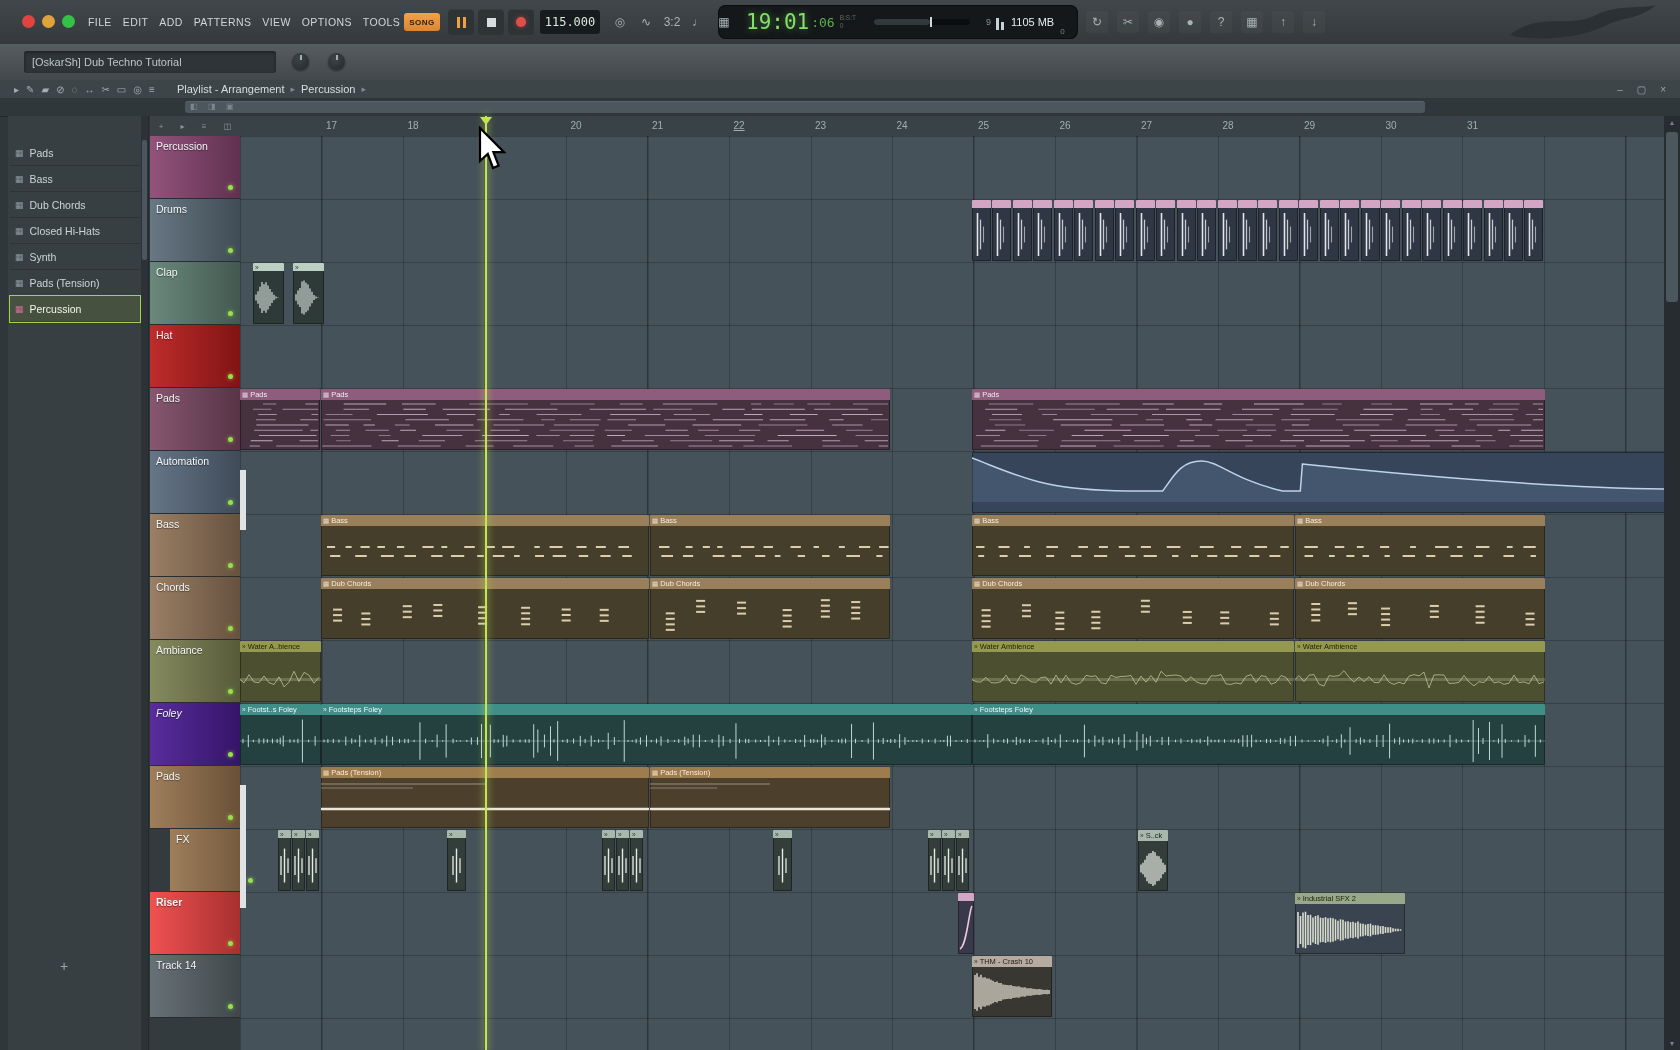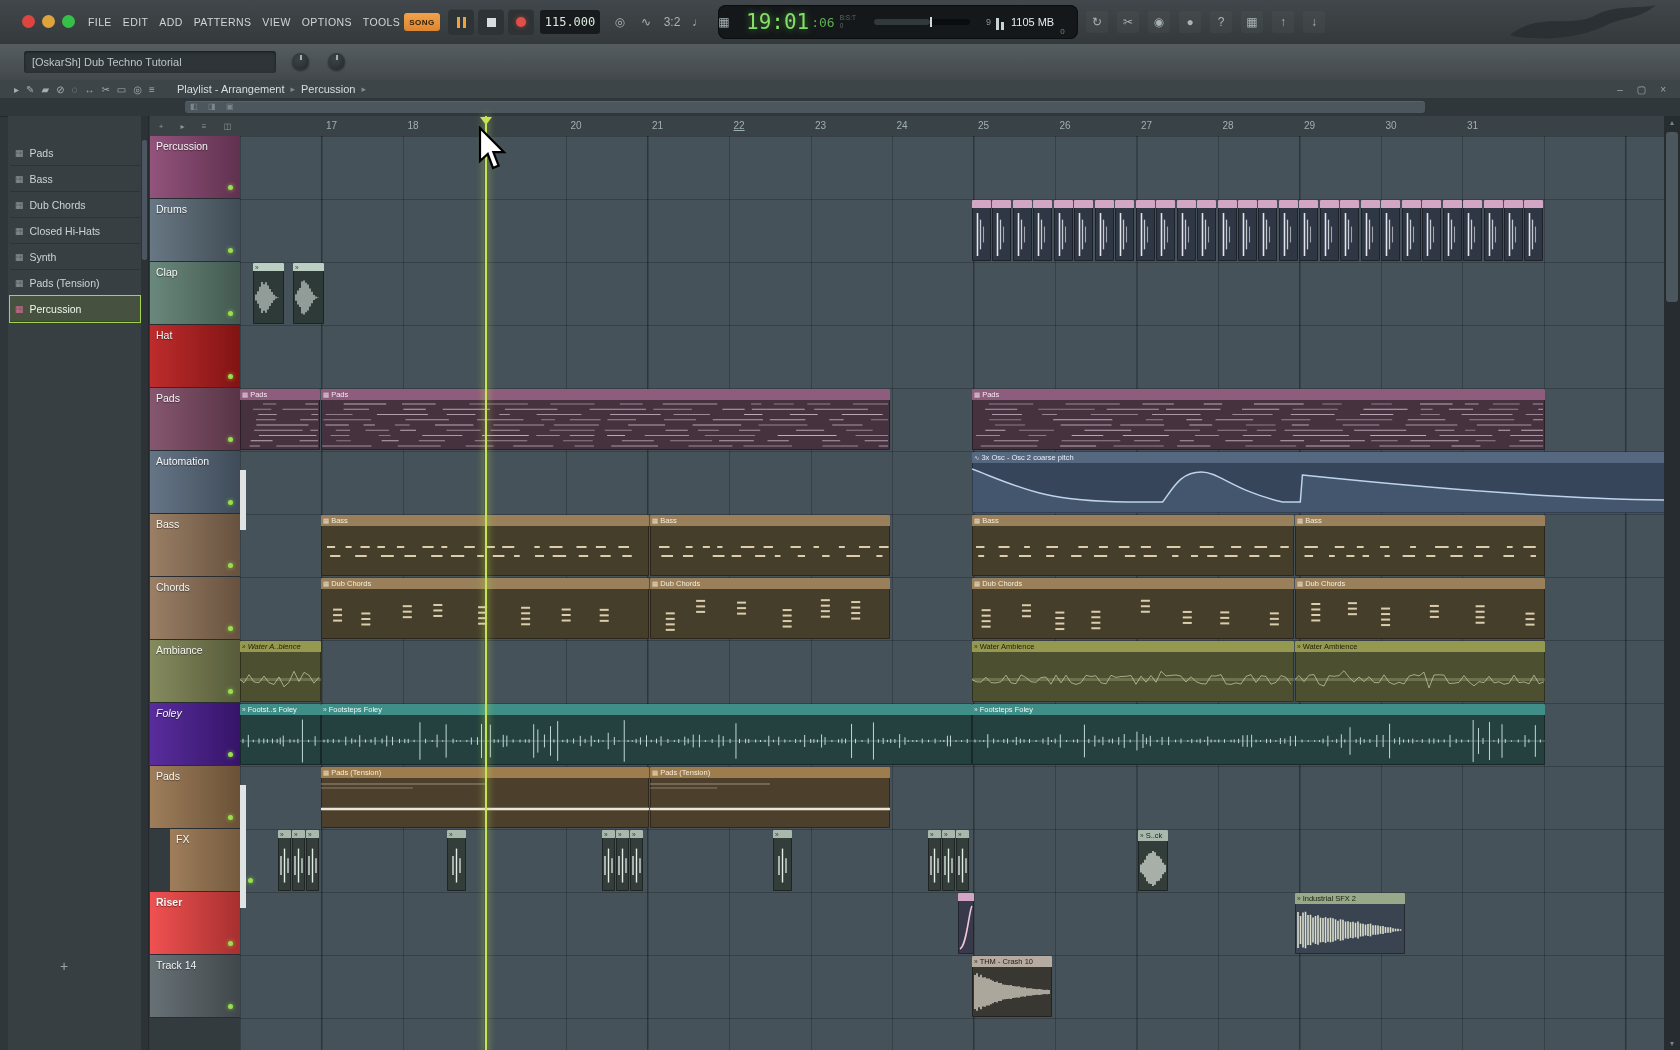--- a/index.html
+++ b/index.html
@@ -795,24 +795,21 @@
             <line x1="8.827032716944814" y1="46" x2="65.28287420514971" y2="46" stroke="#e0cbdc" stroke-width="1" opacity="0.5994958702824078"></line>
             <line x1="88.09192695561796" y1="46" x2="124.11111421557143" y2="46" stroke="#e0cbdc" stroke-width="1" opacity="0.7963409088319167"></line>
             <line x1="141.5880202203989" y1="46" x2="191.67089460231364" y2="46" stroke="#e0cbdc" stroke-width="1" opacity="0.5079876868636347"></line>
             <line x1="205.13665021117777" y1="46" x2="238.36478979280218" y2="46" stroke="#e0cbdc" stroke-width="1" opacity="0.6658835141919554"></line>
             <line x1="273.4291459303349" y1="46" x2="324.2322557149455" y2="46" stroke="#e0cbdc" stroke-width="1" opacity="0.5068233928526752"></line>
             <line x1="333.7132748262957" y1="46" x2="377.7438737289049" y2="46" stroke="#e0cbdc" stroke-width="1" opacity="0.7610923495376483"></line>
             <line x1="407.37855468317866" y1="46" x2="458.04097429290414" y2="46" stroke="#e0cbdc" stroke-width="1" opacity="0.6306299385731109"></line>
             <line x1="479.5661626784131" y1="46" x2="508.36521014152095" y2="46" stroke="#e0cbdc" stroke-width="1" opacity="0.7739734977018088"></line>
             <line x1="537.4125724676996" y1="46" x2="571" y2="46" stroke="#e0cbdc" stroke-width="1" opacity="0.575936499366071"></line>
           </svg></div>
-        <div class="clip" style="left: 732px; top: 316px; width: 706px; background: rgb(54, 69, 90);"><div class="clip-head" style="background: rgb(85, 104, 127); color: rgb(232, 238, 246); height: 11px;">
-            <span class="ci">∿</span>
-            <span>3x Osc - Osc 2 coarse pitch</span>
-          </div><svg width="706" height="50">
+        <div class="clip" style="left: 732px; top: 316px; width: 706px; background: rgb(54, 69, 90);"><svg width="706" height="50">
             <path d="M0 6 C49.42 25 70.60000000000001 38 155.32 39 L190.62 39 C201.20999999999998 25 208.26999999999998 9 229.45000000000002 9 C247.1 9 261.21999999999997 27.500000000000004 310.64 39 L328.29 39 L330.408 12 C388.3 18 564.8000000000001 36 698.9399999999999 37 L706 37 L706 50 L0 50 Z" fill="rgba(150,185,225,0.15)" stroke="none" stroke-width="0"></path>
             <path d="M0 6 C49.42 25 70.60000000000001 38 155.32 39 L190.62 39 C201.20999999999998 25 208.26999999999998 9 229.45000000000002 9 C247.1 9 261.21999999999997 27.500000000000004 310.64 39 L328.29 39 L330.408 12 C388.3 18 564.8000000000001 36 698.9399999999999 37 L706 37" fill="none" stroke="#bdd3ea" stroke-width="1.5"></path>
           </svg></div>
         <div class="clip" style="left: 81px; top: 379px; width: 328px; background: rgb(69, 62, 43);"><div class="clip-head" style="background: rgb(153, 128, 90); color: rgb(244, 236, 216); height: 11px;">
             <span class="ci">▦</span>
             <span>Bass</span>
           </div><svg width="328" height="50">
             <line x1="6.0230016596615314" y1="21" x2="14.08985503972508" y2="21" stroke="#ecdcba" stroke-width="2" opacity="0.9"></line>
             <line x1="24.585284870350733" y1="21" x2="30.64199658948928" y2="21" stroke="#ecdcba" stroke-width="2" opacity="0.9"></line>
             <line x1="39.50696901790798" y1="21" x2="48.708918106975034" y2="21" stroke="#ecdcba" stroke-width="2" opacity="0.9"></line>
@@ -1036,21 +1033,21 @@
             <line x1="134.837635172531" y1="22.445301258470863" x2="143.837635172531" y2="22.445301258470863" stroke="#ecdcba" stroke-width="2" opacity="0.9"></line>
             <line x1="134.837635172531" y1="27.945301258470863" x2="143.837635172531" y2="27.945301258470863" stroke="#ecdcba" stroke-width="2" opacity="0.9"></line>
             <line x1="180.59251456009224" y1="17.24023003038019" x2="189.59251456009224" y2="17.24023003038019" stroke="#ecdcba" stroke-width="2" opacity="0.9"></line>
             <line x1="180.59251456009224" y1="22.74023003038019" x2="189.59251456009224" y2="22.74023003038019" stroke="#ecdcba" stroke-width="2" opacity="0.9"></line>
             <line x1="180.59251456009224" y1="28.24023003038019" x2="189.59251456009224" y2="28.24023003038019" stroke="#ecdcba" stroke-width="2" opacity="0.9"></line>
             <line x1="180.59251456009224" y1="33.74023003038019" x2="189.59251456009224" y2="33.74023003038019" stroke="#ecdcba" stroke-width="2" opacity="0.9"></line>
             <line x1="230.54111022362486" y1="24.61203265422955" x2="239.54111022362486" y2="24.61203265422955" stroke="#ecdcba" stroke-width="2" opacity="0.9"></line>
             <line x1="230.54111022362486" y1="30.11203265422955" x2="239.54111022362486" y2="30.11203265422955" stroke="#ecdcba" stroke-width="2" opacity="0.9"></line>
             <line x1="230.54111022362486" y1="35.61203265422955" x2="239.54111022362486" y2="35.61203265422955" stroke="#ecdcba" stroke-width="2" opacity="0.9"></line>
           </svg></div>
-        <div class="clip" style="left: 0px; top: 505px; width: 81px; background: rgb(76, 80, 48);"><div class="clip-head" style="background: rgb(149, 152, 79); color: rgb(29, 32, 8); height: 11px; font-style: italic;">
+        <div class="clip" style="left: 0px; top: 505px; width: 81px; background: rgb(76, 80, 48);"><div class="clip-head" style="background: rgb(149, 152, 79); color: rgb(29, 32, 8); height: 11px;">
             <span class="ci">»</span>
             <span>Water A..bience</span>
           </div><svg width="81" height="50">
             <path d="M0 27.500000000000004 L4 30.8 L9 22.7 L14 30.0 L19 30.7 L24 24.0 L29 30.7 L34 32.5 L39 24.9 L44 34.8 L49 30.2 L54 19.3 L59 29.5 L64 20.4 L69 23.2 L74 31.2 L79 25.2" fill="none" stroke="rgba(228,232,190,0.6)" stroke-width="1"></path>
             <path d="M0 27.500000000000004 L81 27.500000000000004" fill="none" stroke="rgba(228,232,190,0.22)" stroke-width="3"></path>
           </svg></div>
         <div class="clip" style="left: 732px; top: 505px; width: 322px; background: rgb(76, 80, 48);"><div class="clip-head" style="background: rgb(149, 152, 79); color: rgb(29, 32, 8); height: 11px;">
             <span class="ci">»</span>
             <span>Water Ambience</span>
           </div><svg width="322" height="50">

